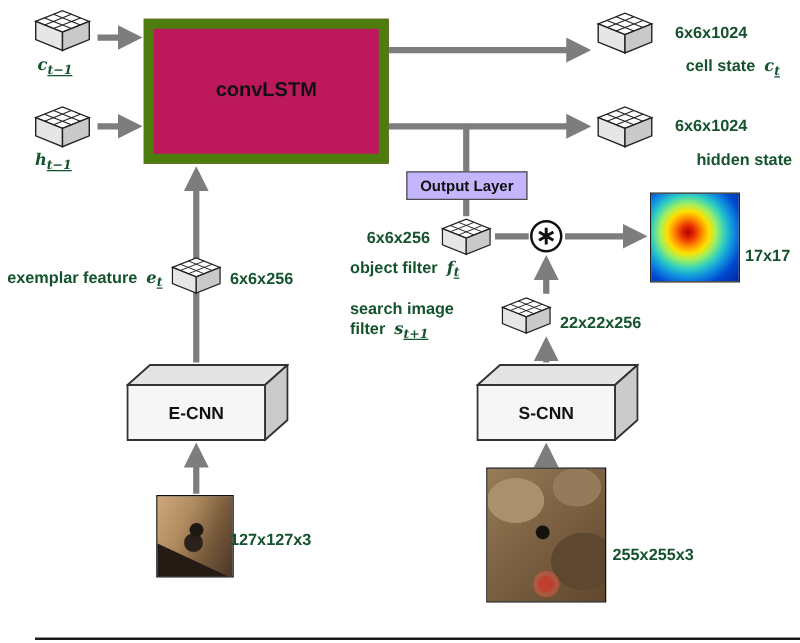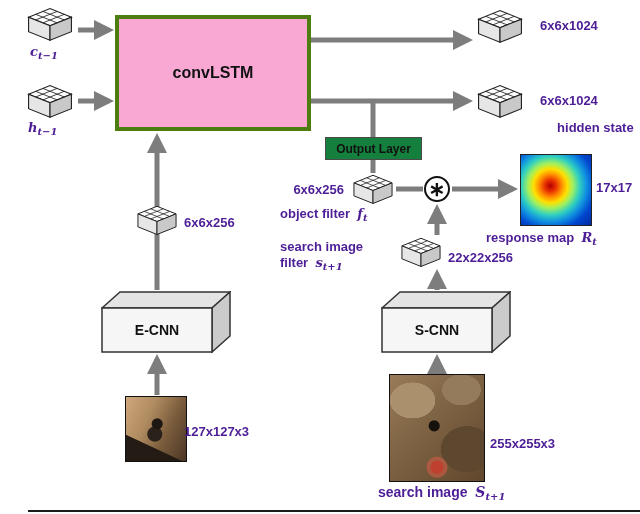--- a/index.html
+++ b/index.html
@@ -1,26 +1,26 @@
 <!DOCTYPE html>
 <html><head>
 <meta charset="utf-8">
 <style>
   * { margin:0; padding:0; box-sizing:border-box; }
   html,body { background:#fff; font-family:"Liberation Sans", sans-serif; }
   .canvas { position:relative; width:640px; height:514px; background:#fff; overflow:hidden; }
   svg.arrows { position:absolute; left:0; top:0; width:640px; height:514px; pointer-events:none; }
   .node { position:absolute; }
-  .lbl { position:absolute; font-size:13px; font-weight:bold; color:#4c1d95; white-space:nowrap; }
+  .lbl { position:absolute; font-size:13px; font-weight:bold; color:#14532d; white-space:nowrap; }
   .mvar i, .mvar sub { font-family:"DejaVu Serif", serif; font-style:italic; font-weight:bold; }
-  .mvar sub { font-size:10px; vertical-align:-3px; }
-  .bigbox { position:absolute; background:#f9a8d4; border:4px solid #4d7c0f;
+  .mvar sub { font-size:10px; vertical-align:-3px;text-decoration:underline; }
+  .bigbox { position:absolute; background:#be185d; border:8px solid #4d7c0f;
             display:flex; align-items:center; justify-content:center;
             font-weight:bold; color:#111; }
-  .outlayer { background:#15803d; border:1.5px solid #4a4a4a; font-size:12px; }
+  .outlayer { background:#c4b5fd; border:1.5px solid #4a4a4a; font-size:12px; }
   .circ { position:absolute; width:26px; height:26px; border-radius:50%; background:#fff;
           border:2.5px solid #111; display:flex; align-items:center; justify-content:center;
           font-size:20px; font-weight:bold; color:#111; line-height:1; }
   .respmap { position:absolute; width:72px; height:72px; border:1px solid #222;
     background: radial-gradient(circle at 42% 44%,
       #b00000 0%, #e83000 10%, #ff8c00 20%, #ffe000 30%, #a0f060 40%,
       #30d0c0 52%, #1090e0 64%, #0048d0 78%, #0028a0 100%); }
   .photo { position:absolute; border:1px solid #111; }
   .photo.exemplar { width:62px; height:66px;
     background:
@@ -105,20 +105,23 @@
   <div class="bigbox" style="left:115px;top:15px;width:196px;height:116px;font-size:16px">
     <span>convLSTM</span>
   </div>
 
   <div class="node" style="left:474px;top:8px">
     <svg viewBox="0 0 60 42" width="52" height="36">
         <use href="#cube-sym"></use>
       </svg>
   </div>
   <div class="lbl" style="left:540px;top:18px">6x6x1024</div>
+  <div class="lbl right" style="left:496px;top:45px;width:128px">
+    <span>cell state</span>&nbsp;&nbsp;<span class="mvar"><i>c</i><sub>t</sub></span>
+  </div>
 
   <div class="node" style="left:474px;top:83px">
     <svg viewBox="0 0 60 42" width="52" height="36">
         <use href="#cube-sym"></use>
       </svg>
   </div>
   <div class="lbl" style="left:540px;top:93px">6x6x1024</div>
   <div class="lbl right" style="left:519px;top:120px;width:136px">
     <span>hidden state</span>&nbsp;&nbsp;<span class="mvar"><i>h</i><sub>t</sub></span>
   </div>
@@ -135,36 +138,36 @@
   </div>
   <div class="lbl center" style="left:280px;top:206px;width:125px">
     <span>object filter</span>&nbsp;&nbsp;<span class="mvar"><i>f</i><sub>t</sub></span>
   </div>
 
   <div class="circ" style="left:424px;top:176px">
     <span>∗</span>
   </div>
 
   <div class="respmap" style="left:520px;top:154px"></div>
-  <div class="lbl" style="left:596px;top:180px">17x17</div>
-  <div class="lbl center" style="left:486px;top:230px;width:144px">
-    <span>response map</span>&nbsp;&nbsp;<span class="mvar"><i>R</i><sub>t</sub></span>
-  </div>
+  <div class="lbl" style="left:596px;top:197px">17x17</div>
 
   <div class="lbl center" style="left:280px;top:239px;width:110px;line-height:16px">
     <span>search image</span><br>
     <span>filter</span>&nbsp;&nbsp;<span class="mvar"><i>s</i><sub>t+1</sub></span>
   </div>
   <div class="node" style="left:398px;top:236px">
     <svg viewBox="0 0 60 42" width="46" height="32">
         <use href="#cube-sym"></use>
       </svg>
   </div>
   <div class="lbl" style="left:448px;top:250px">22x22x256</div>
 
+  <div class="lbl right" style="left:2px;top:214px;width:128px">
+    <span>exemplar feature</span>&nbsp;&nbsp;<span class="mvar"><i>e</i><sub>t</sub></span>
+  </div>
   <div class="node" style="left:134px;top:204px">
     <svg viewBox="0 0 60 42" width="46" height="32">
         <use href="#cube-sym"></use>
       </svg>
   </div>
   <div class="lbl" style="left:184px;top:215px">6x6x256</div>
 
   <div class="node" style="left:101px;top:291px;width:130px;height:62px">
     <svg viewBox="0 0 130 62" width="130" height="62">
         <use href="#box3d-sym"></use>
@@ -177,19 +180,16 @@
         <use href="#box3d-sym"></use>
       </svg>
     <div class="boxlabel">S-CNN</div>
   </div>
 
   <div class="photo exemplar" style="left:125px;top:396px"></div>
   <div class="lbl" style="left:184px;top:424px">127x127x3</div>
 
   <div class="photo search" style="left:389px;top:374px"></div>
   <div class="lbl" style="left:490px;top:436px">255x255x3</div>
-  <div class="lbl caption center" style="left:378px;top:484px;width:185px">
-    <span>search image</span>&nbsp;&nbsp;<span class="mvar"><i>S</i><sub>t+1</sub></span>
-  </div>
 
   <div class="rule" style="left:28px;top:510px;width:612px;height:2px"></div>
 
 </div>
 
 </body></html>

